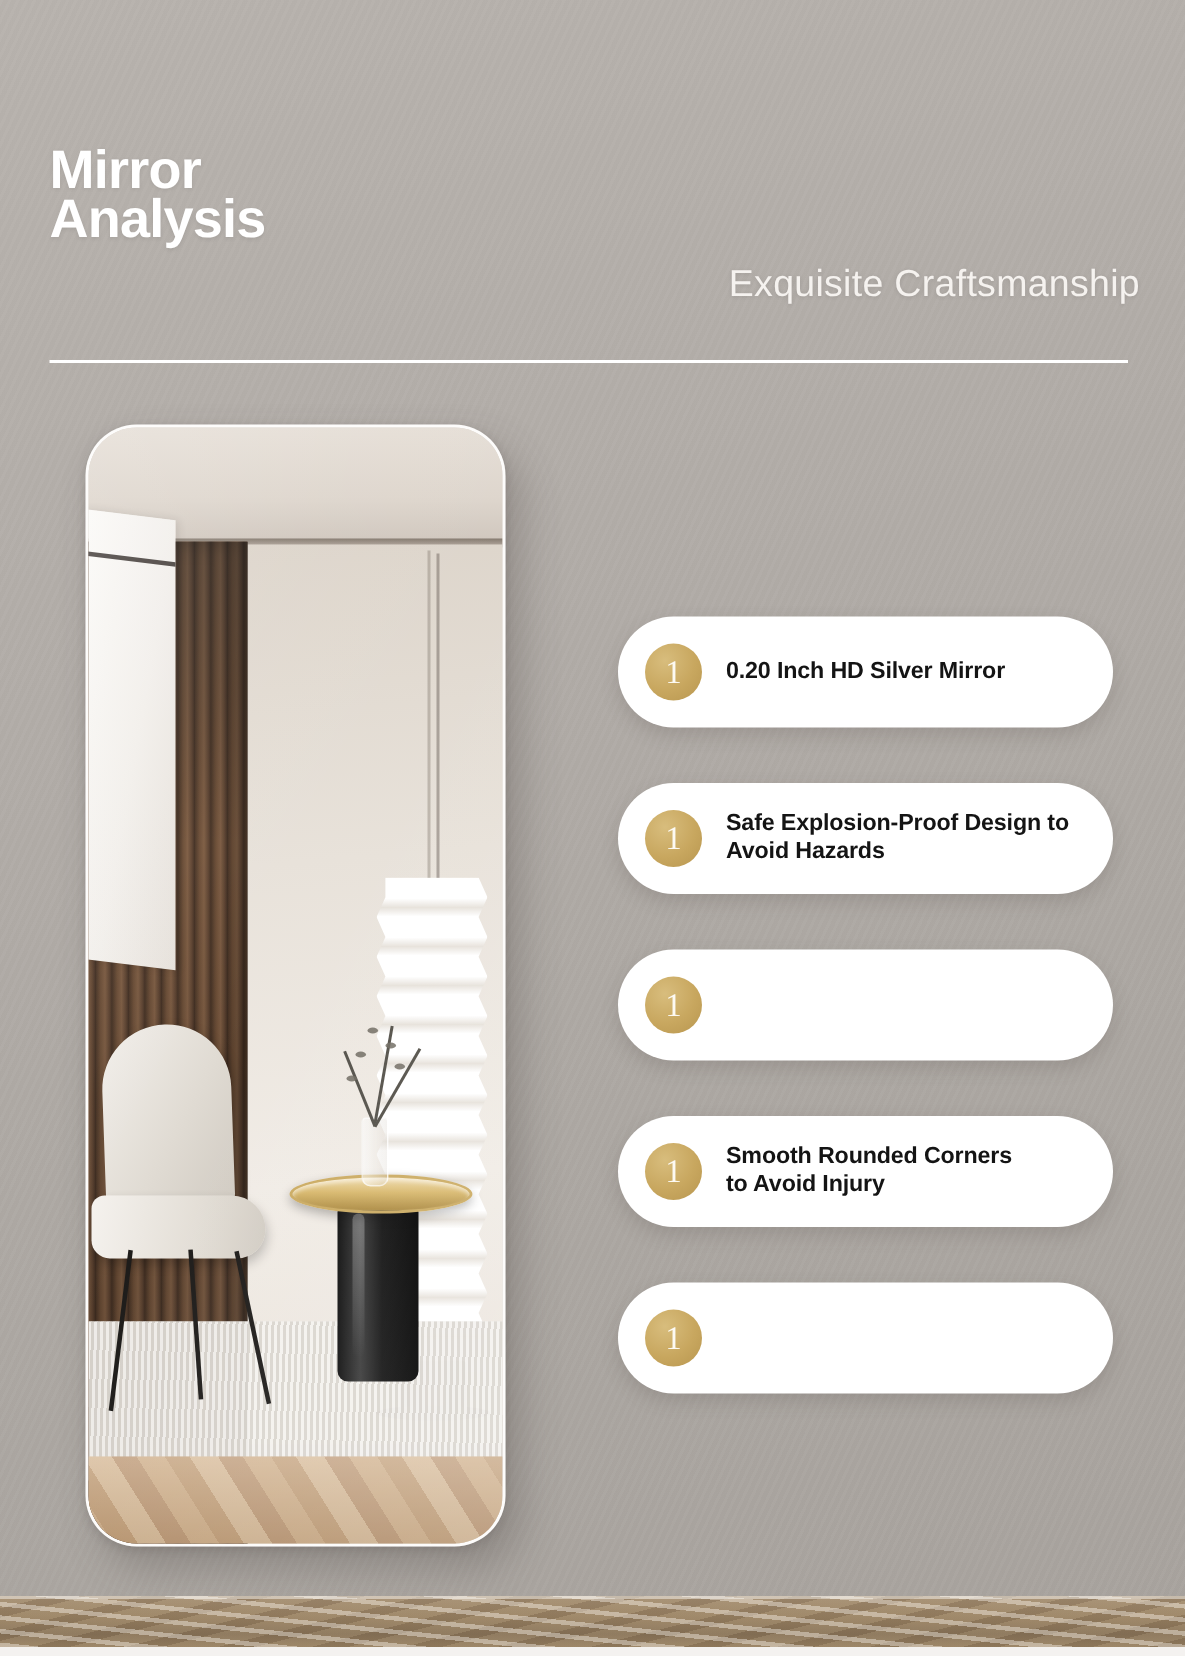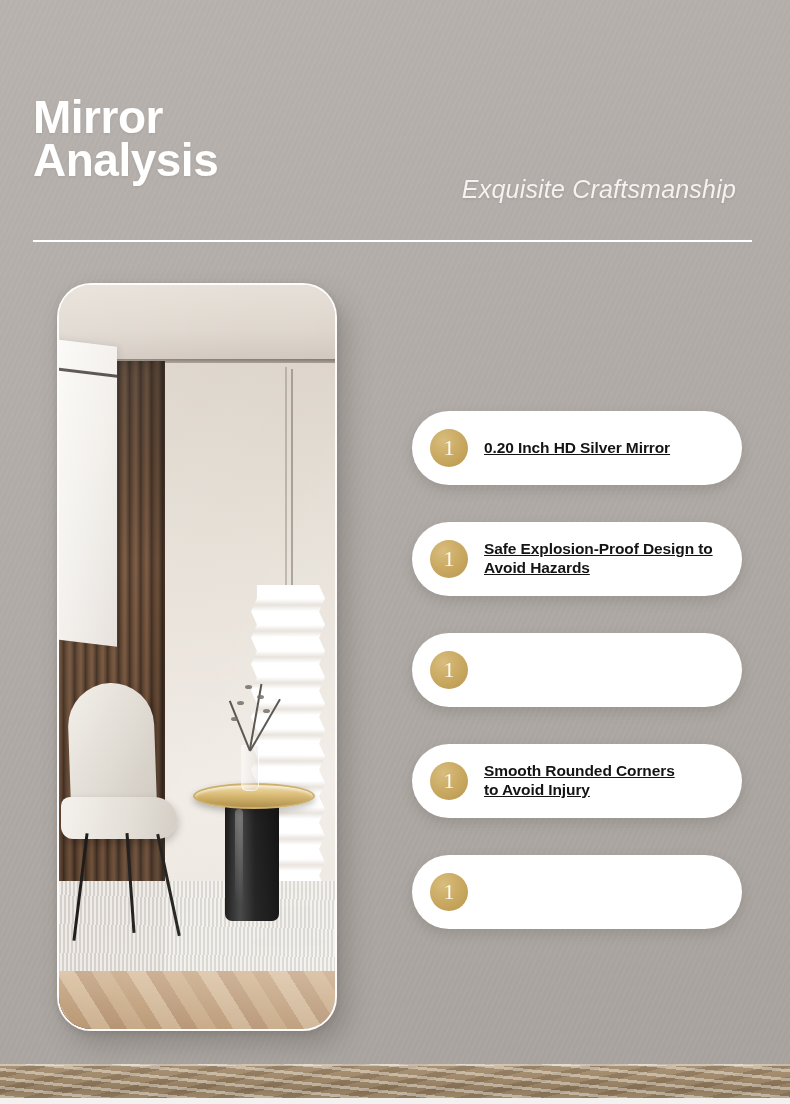--- a/index.html
+++ b/index.html
@@ -24,36 +24,35 @@
     background:
       repeating-linear-gradient(115deg, rgba(255,255,255,.035) 0 2px, rgba(0,0,0,.02) 2px 5px);
     opacity:.5;
     pointer-events:none;
   }
 
   
   .title-block{ position:absolute; left:33px; top:96px; z-index:4; }
   .title{
     color:#ffffff;
-    font-size:46px;
+    font-size:36px;
     font-weight:bold;
     line-height:.93;
     letter-spacing:-.5px;
     text-shadow:0 1px 3px rgba(0,0,0,.08);
     white-space:pre-line;
   }
   .subtitle{
     position:absolute;
-    right:54px; top:175px;
+    right:30px; top:175px;
     color:#f5f2ef;
     font-size:25px;
     letter-spacing:.2px;
     z-index:4;
     text-shadow:0 1px 3px rgba(0,0,0,.10);
-    font-style:italic;
   }
   .divider{
     position:absolute;
     left:33px; top:240px;
     width:719px; height:2px;
     background:#ffffff;
     z-index:4;
   }
 
   
@@ -270,21 +269,20 @@
     line-height:1;
   }
   .pill-text{
     color:#141414;
     font-size:15.5px;
     font-weight:bold;
     line-height:1.22;
     letter-spacing:-.1px;
     padding-right:14px;
     white-space:pre-line;
-    text-decoration:underline;
   }
 
   
   .baseboard{
     position:absolute; left:0; top:1064px; width:790px; height:34px;
     background:
       repeating-linear-gradient(6deg, rgba(255,255,255,.35) 0 3px, rgba(0,0,0,.05) 3px 9px),
       repeating-linear-gradient(-14deg, rgba(120,96,70,.30) 0 6px, rgba(180,156,124,.25) 6px 15px),
       linear-gradient(180deg,#b39d7f 0%,#a58d6d 40%,#8f7a5e 75%,#a18a6a 100%);
     z-index:5;

